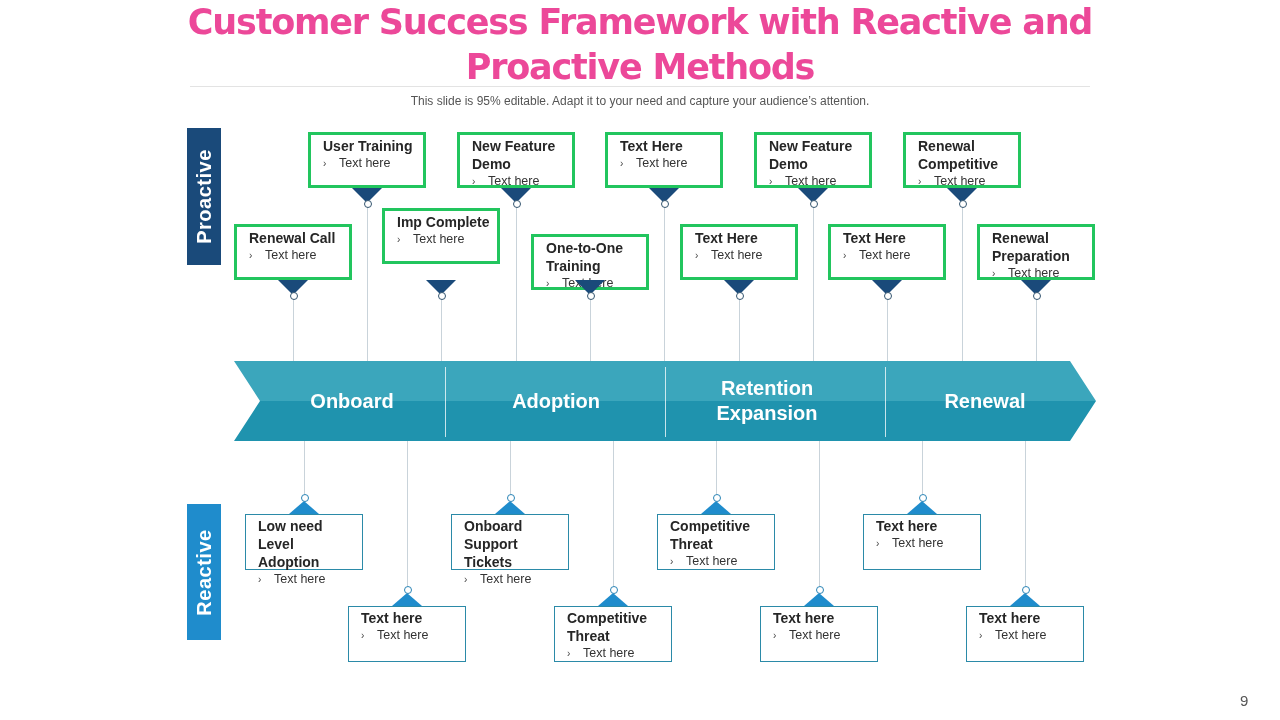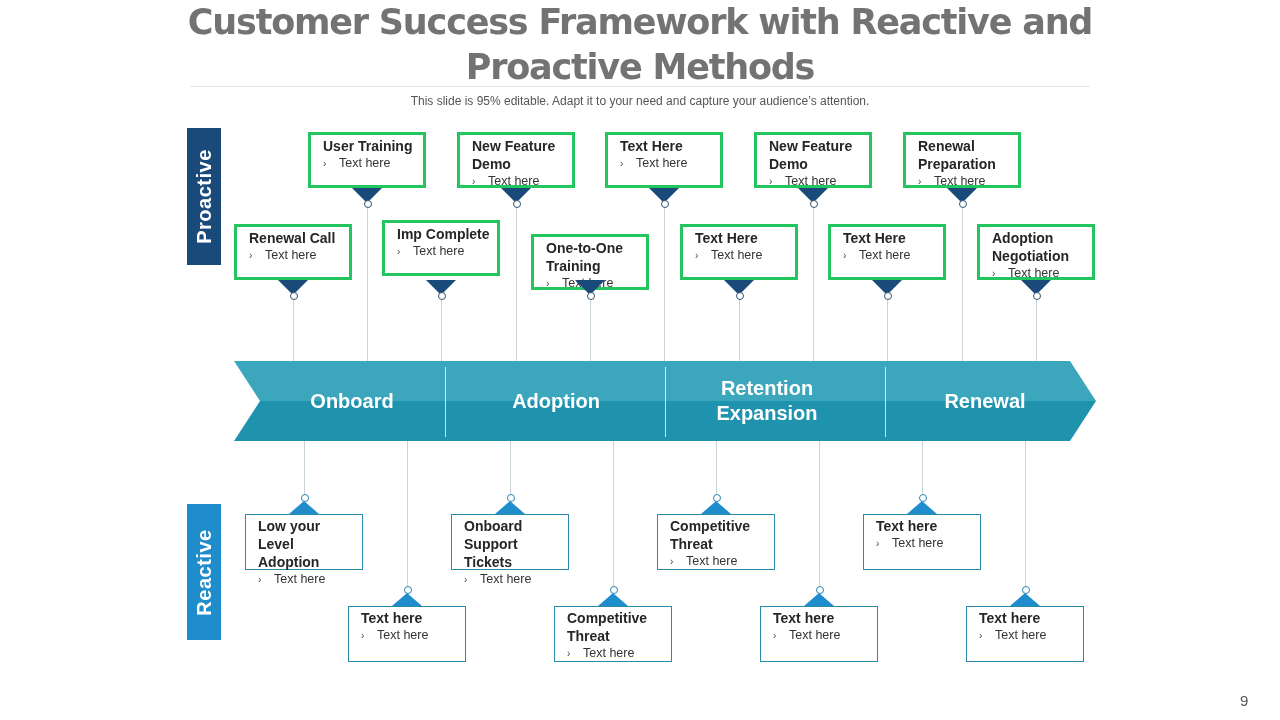--- a/index.html
+++ b/index.html
@@ -1,17 +1,17 @@
 <!DOCTYPE html>
 <html><head>
 <meta charset="utf-8">
 <style>
   html,body{margin:0;padding:0;}
   body{width:1280px;height:720px;position:relative;background:#ffffff;overflow:hidden;font-family:"Liberation Sans",sans-serif;}
-  .title{position:absolute;left:0;top:0;width:1280px;text-align:center;font-family:"DejaVu Sans",sans-serif;font-weight:bold;font-size:35px;line-height:45px;color:#737373;letter-spacing:-1.2px;}
+  .title{position:absolute;left:0;top:0;width:1280px;text-align:center;font-family:"DejaVu Sans",sans-serif;font-weight:bold;font-size:35px;line-height:45px;color:#ec4899;letter-spacing:-1.2px;}
   .title-rule{position:absolute;left:190px;top:86px;width:900px;height:1px;background:#e3e3e3;}
   .subtitle{position:absolute;left:0;top:94px;width:1280px;text-align:center;font-size:12px;color:#555;}
   .page-num{position:absolute;left:1240px;top:692px;font-size:15px;color:#555;}
   .side-label{position:absolute;left:187px;width:34px;display:flex;align-items:center;justify-content:center;}
   .side-label span{transform:rotate(-90deg);white-space:nowrap;color:#fff;font-weight:bold;font-size:20px;letter-spacing:0.5px;}
   .side-pro{top:128px;height:137px;background:#1a4a7a;}
   .side-rea{top:504px;height:136px;background:#1f8ccc;}
   .vline{position:absolute;width:1px;background:#c9d3da;}
   .box{position:absolute;width:118px;height:56px;background:#fff;box-sizing:border-box;}
   .box.pro{border:3px solid #22c55e;}
@@ -99,21 +99,21 @@
     <div class="tri-down" style="left: 278px; top: 280px;"></div>
     <div class="dot" style="left: 290px; top: 292px;"></div>
     <div class="box pro" style="left: 308px; top: 132px;">
       <div class="inner">
         <div class="head">User Training</div>
         <div class="bul"><span class="chev">›</span><span>Text here</span></div>
       </div>
     </div>
     <div class="tri-down" style="left: 352px; top: 188px;"></div>
     <div class="dot" style="left: 364px; top: 200px;"></div>
-    <div class="box pro" style="left: 382px; top: 220px;">
+    <div class="box pro" style="left: 382px; top: 208px;">
       <div class="inner">
         <div class="head">Imp Complete</div>
         <div class="bul"><span class="chev">›</span><span>Text here</span></div>
       </div>
     </div>
     <div class="tri-down" style="left: 426px; top: 280px;"></div>
     <div class="dot" style="left: 438px; top: 292px;"></div>
     <div class="box pro" style="left: 457px; top: 132px;">
       <div class="inner">
         <div class="head">New Feature Demo</div>
@@ -157,39 +157,39 @@
     <div class="box pro" style="left: 828px; top: 224px;">
       <div class="inner">
         <div class="head">Text Here</div>
         <div class="bul"><span class="chev">›</span><span>Text here</span></div>
       </div>
     </div>
     <div class="tri-down" style="left: 872px; top: 280px;"></div>
     <div class="dot" style="left: 884px; top: 292px;"></div>
     <div class="box pro" style="left: 903px; top: 132px;">
       <div class="inner">
-        <div class="head">Renewal Preparation</div>
+        <div class="head">Renewal Competitive</div>
         <div class="bul"><span class="chev">›</span><span>Text here</span></div>
       </div>
     </div>
     <div class="tri-down" style="left: 947px; top: 188px;"></div>
     <div class="dot" style="left: 959px; top: 200px;"></div>
     <div class="box pro" style="left: 977px; top: 224px;">
       <div class="inner">
-        <div class="head">Adoption Negotiation</div>
+        <div class="head">Renewal Preparation</div>
         <div class="bul"><span class="chev">›</span><span>Text here</span></div>
       </div>
     </div>
     <div class="tri-down" style="left: 1021px; top: 280px;"></div>
     <div class="dot" style="left: 1033px; top: 292px;"></div>
   </div>
 <div id="reactive-boxes">
     <div class="box rea" style="left: 245px; top: 514px;">
       <div class="inner">
-        <div class="head">Low your Level Adoption</div>
+        <div class="head">Low need Level Adoption</div>
         <div class="bul"><span class="chev">›</span><span>Text here</span></div>
       </div>
     </div>
     <div class="tri-up" style="left: 289px; top: 501px;"></div>
     <div class="dot rea" style="left: 301px; top: 494px;"></div>
     <div class="box rea" style="left: 348px; top: 606px;">
       <div class="inner">
         <div class="head">Text here</div>
         <div class="bul"><span class="chev">›</span><span>Text here</span></div>
       </div>

